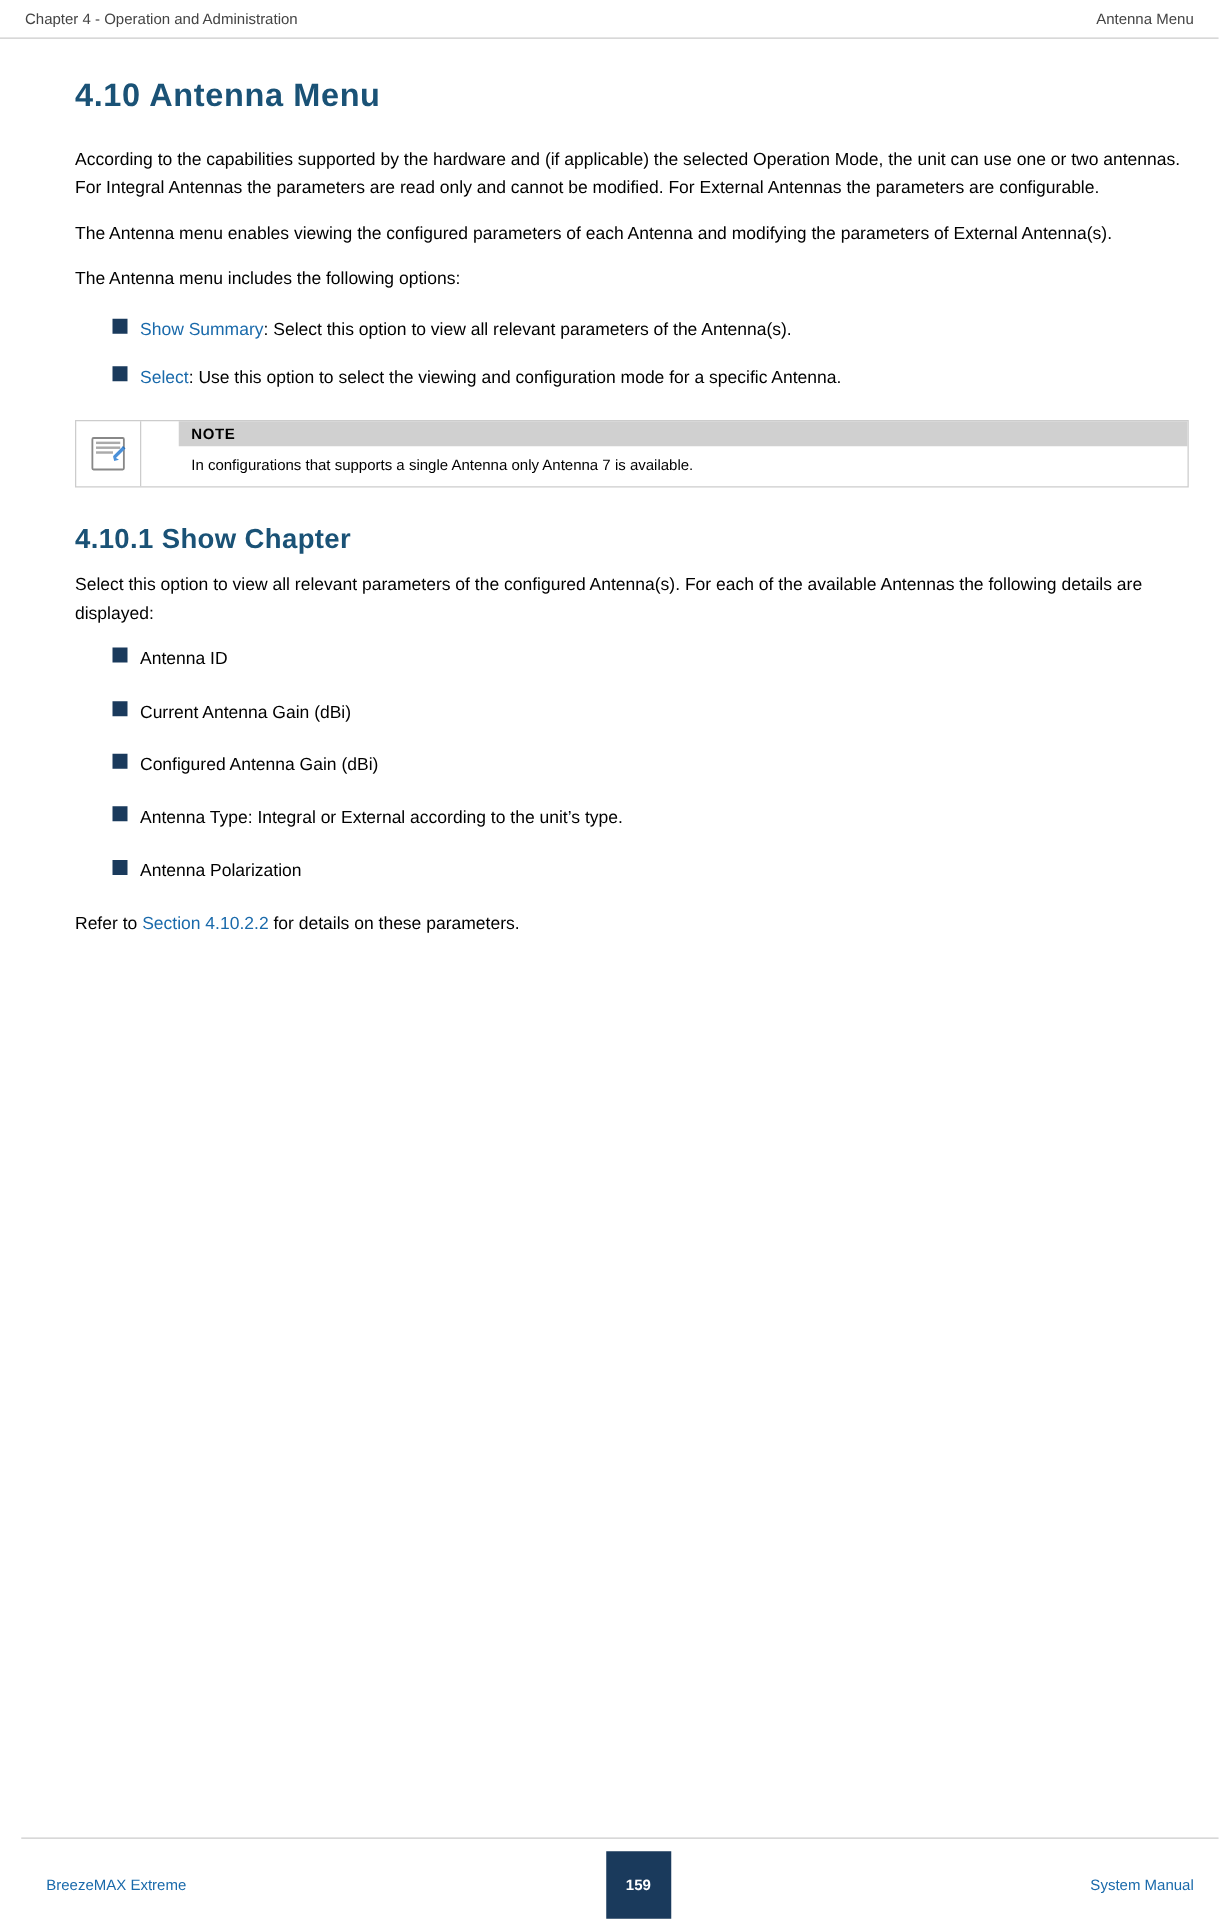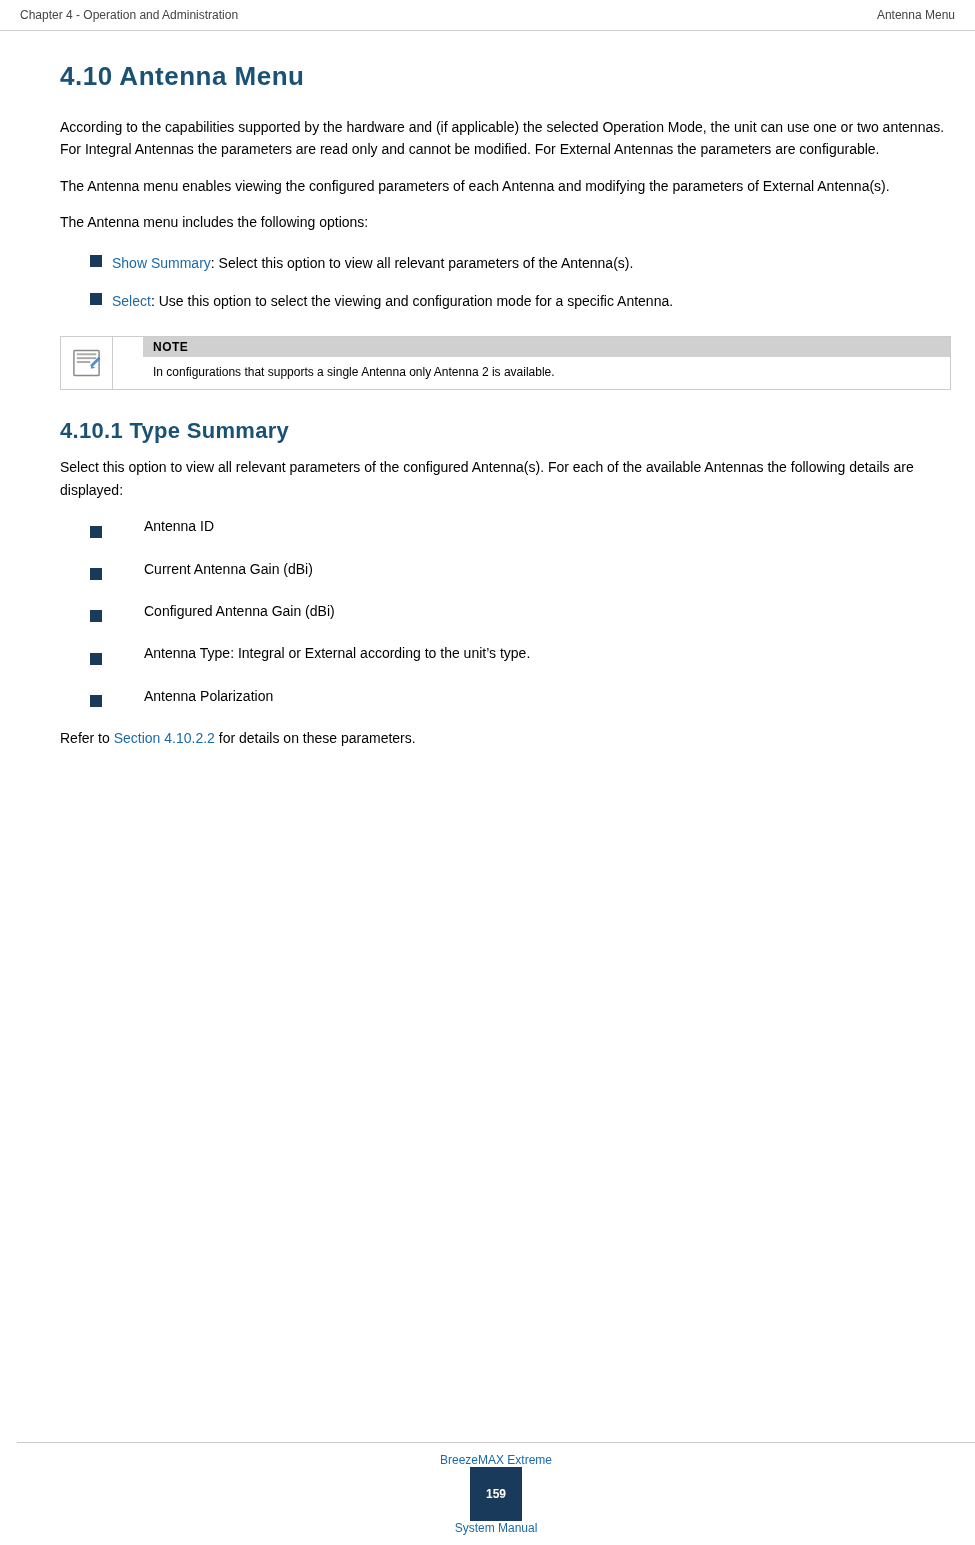--- a/index.html
+++ b/index.html
@@ -141,42 +141,40 @@
       bottom: 0;
       left: 17px;
       right: 0;
       display: flex;
       justify-content: space-between;
       align-items: center;
       padding: 10px 20px;
       border-top: 1px solid #ccc;
       font-size: 12px;
       color: #1a6aab;
-      flex-direction: column;
     }
 
     .page-number-box {
       background: #1a3a5c;
       color: #fff;
       padding: 20px 16px;
       font-size: 12px;
       font-weight: bold;
     }
 
     .sub-bullet-list {
       margin: 10px 0 10px 30px;
       list-style: none;
     }
 
     .sub-bullet-list li {
       display: flex;
-      align-items: flex-end;
+      align-items: flex-start;
       margin-bottom: 20px;
       line-height: 1.6;
-      gap: 32px;
     }
   </style>
 </head>
 <body>
 
 <div class="page-header">
   <span>Chapter 4 - Operation and Administration</span>
   <span>Antenna Menu</span>
 </div>
 
@@ -210,25 +208,25 @@
         <rect x="6" y="6" width="20" height="2" fill="#aaa"></rect>
         <rect x="6" y="10" width="20" height="2" fill="#aaa"></rect>
         <rect x="6" y="14" width="14" height="2" fill="#aaa"></rect>
         <path d="M20 18 L28 10 L30 12 L22 20 Z" fill="#4a90d9"></path>
         <path d="M20 18 L21 22 L25 21 Z" fill="#4a90d9"></path>
         <line x1="28" y1="10" x2="30" y2="12" stroke="#2a70b9" stroke-width="1"></line>
       </svg>
     </div>
     <div class="note-content">
       <div class="note-header">NOTE</div>
-      <div class="note-body">In configurations that supports a single Antenna only Antenna 2 is available.</div>
+      <div class="note-body">In configurations that supports a single Antenna only Antenna 7 is available.</div>
     </div>
   </div>
 
-  <h2 class="section-title">4.10.1   Type Summary</h2>
+  <h2 class="section-title">4.10.1   Show Chapter</h2>
 
   <p class="body-text">Select this option to view all relevant parameters of the configured Antenna(s). For each of the available Antennas the following details are displayed:</p>
 
   <ul class="sub-bullet-list">
     <li>
       <span class="bullet-square"></span>
       <span class="bullet-text">Antenna ID</span>
     </li>
     <li>
       <span class="bullet-square"></span>

